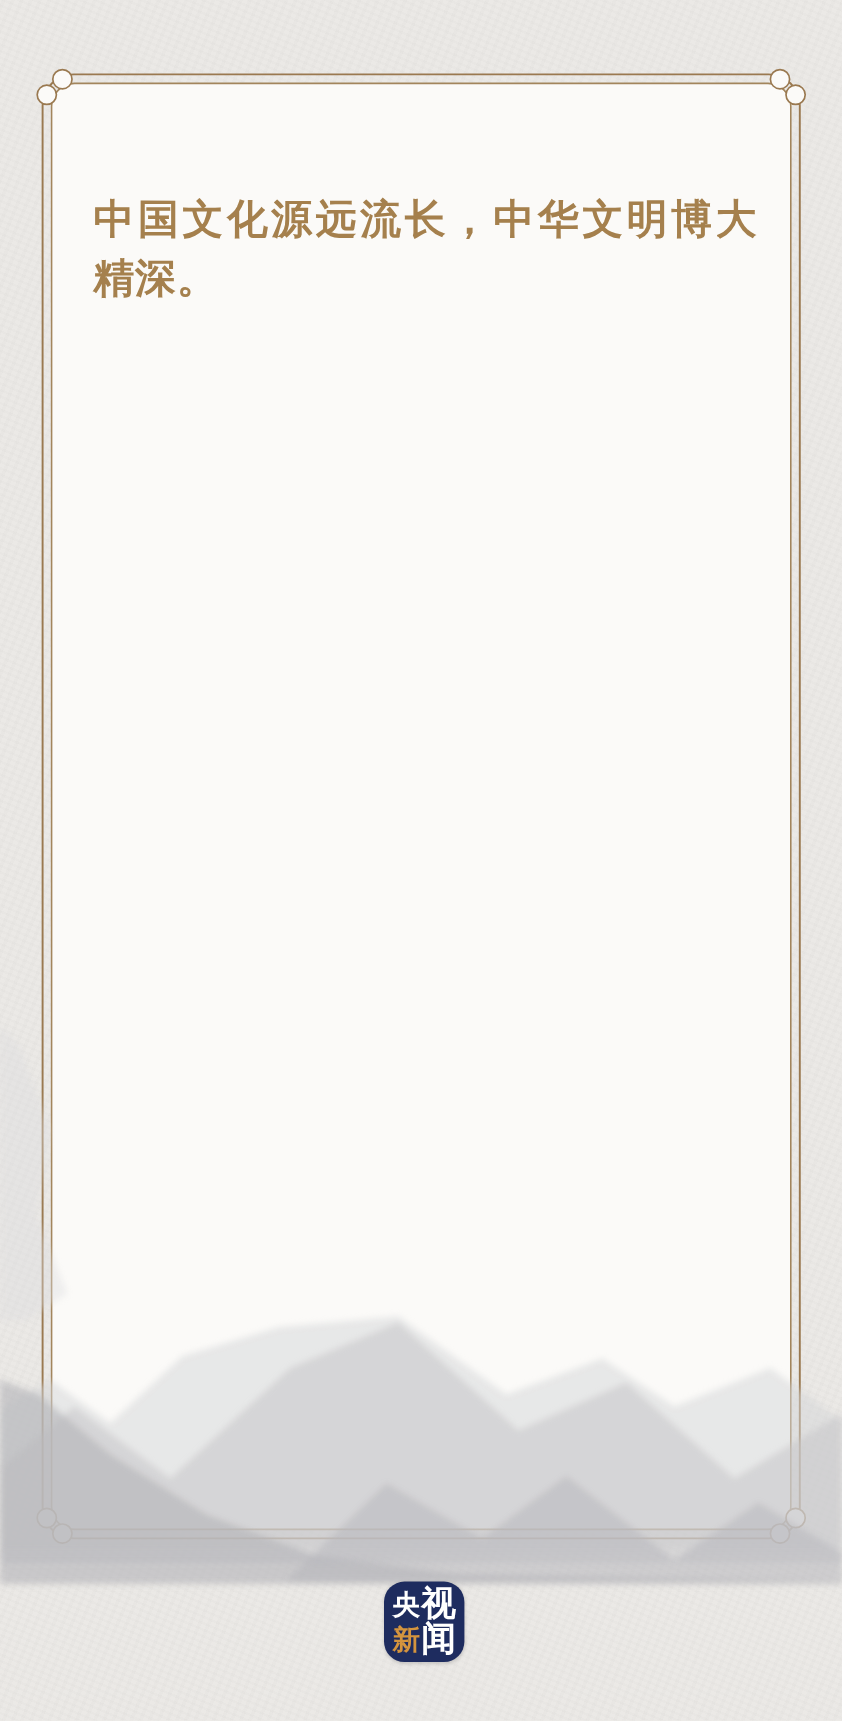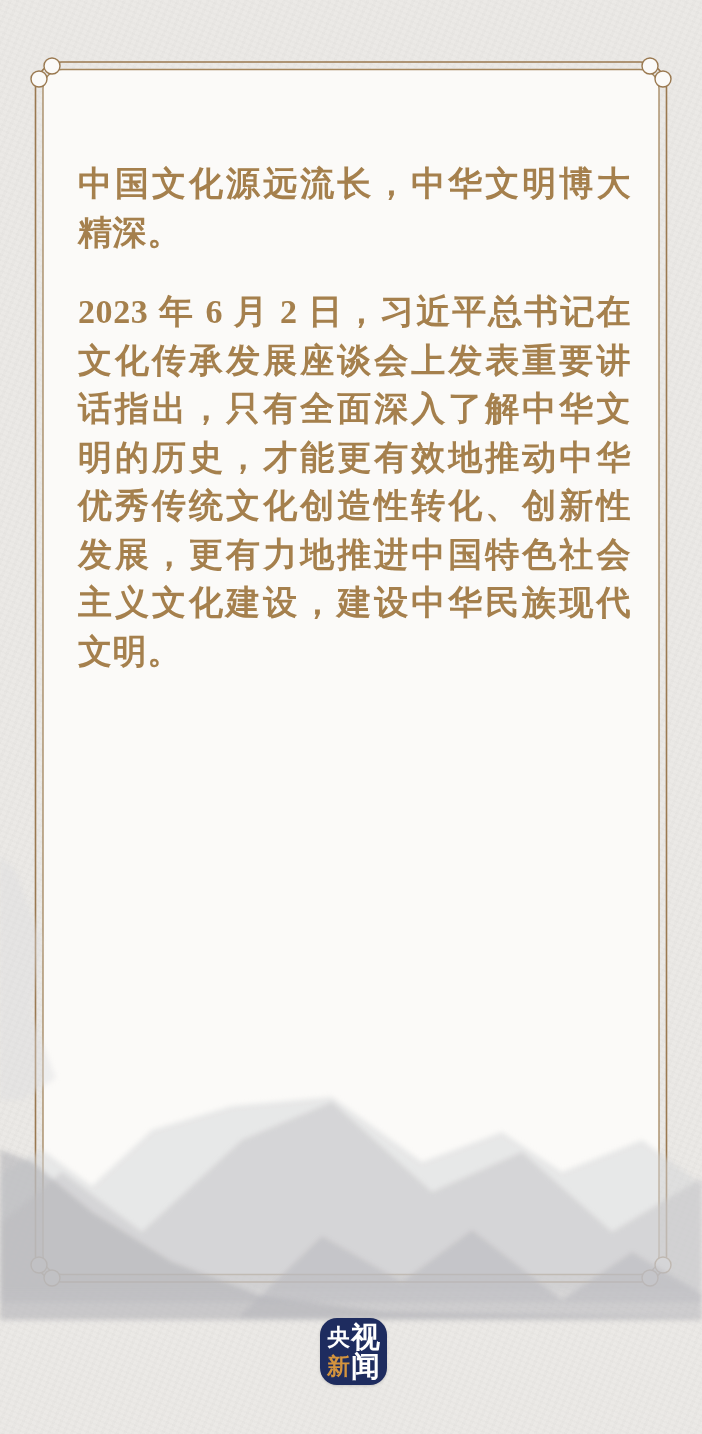--- a/index.html
+++ b/index.html
@@ -85,21 +85,20 @@
 
     <path d="M -10 1302 L -10 1232 L 62 1172 L 142 1232 L 242 1140 L 332 1102 L 432 1192 L 522 1152 L 612 1232 L 712 1172 L 712 1302 Z" fill="#c6c7cb" opacity="0.55"></path>
 
     <path d="M -10 1316 L -10 1146 L 32 1162 L 92 1212 L 172 1262 L 262 1296 L 382 1312 L 712 1318 L 712 1320 L -10 1320 Z" fill="#b2b3b8" opacity="0.60"></path>
 
     <path d="M 240 1316 L 322 1236 L 402 1282 L 472 1230 L 562 1300 L 632 1252 L 712 1300 L 712 1318 L 240 1318 Z" fill="#b6b7bb" opacity="0.55"></path>
   </svg>
 
   <div class="article">
     <p>中国文化源远流长，中华文明博大精深。</p>
-    <p>2023 年 6 月 2 日，习近平总书记在文化传承发展座谈会上发表重要讲话指出，只有全面深入了解中华文明的历史，才能更有效地推动中华优秀传统文化创造性转化、创新性发展，更有力地推进中国特色社会主义文化建设，建设中华民族现代文明。</p>
   </div>
 
   <div class="badge">
     <div class="badge-row">
       <span class="b-small">央</span>
       <span class="b-big">视</span>
     </div>
     <div class="badge-row">
       <span class="b-small b-gold">新</span>
       <span class="b-big">闻</span>

